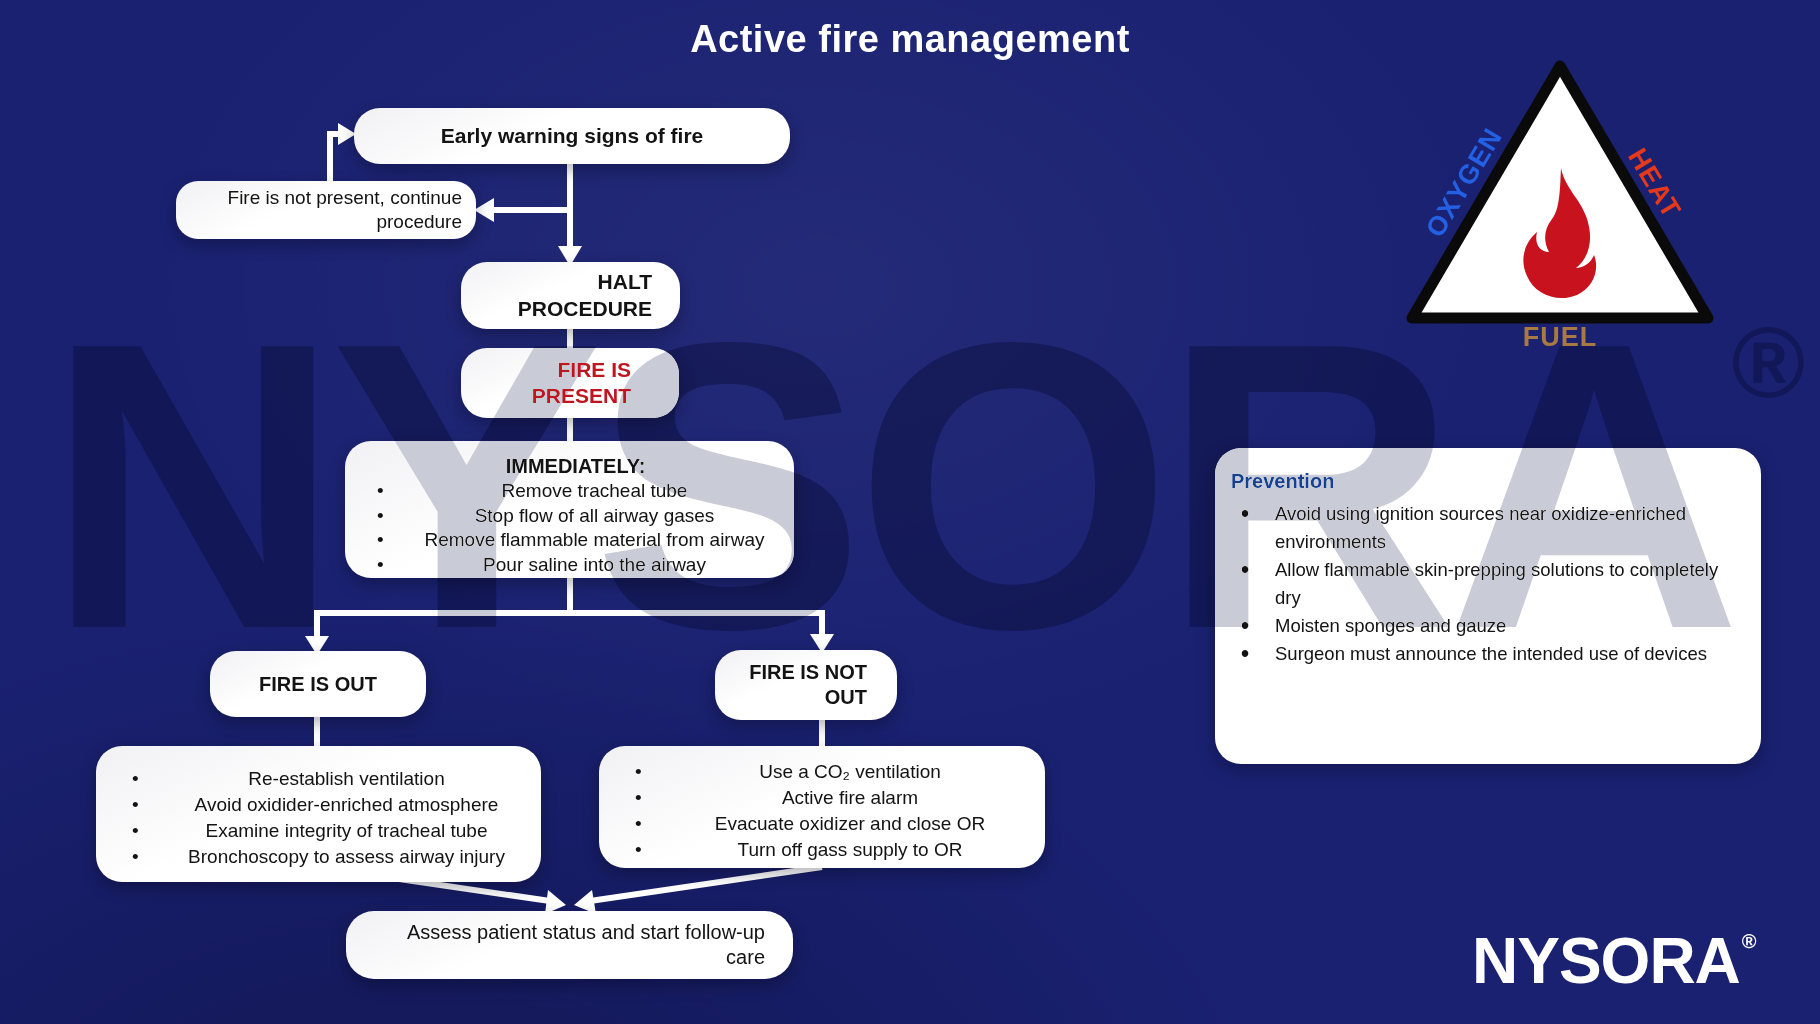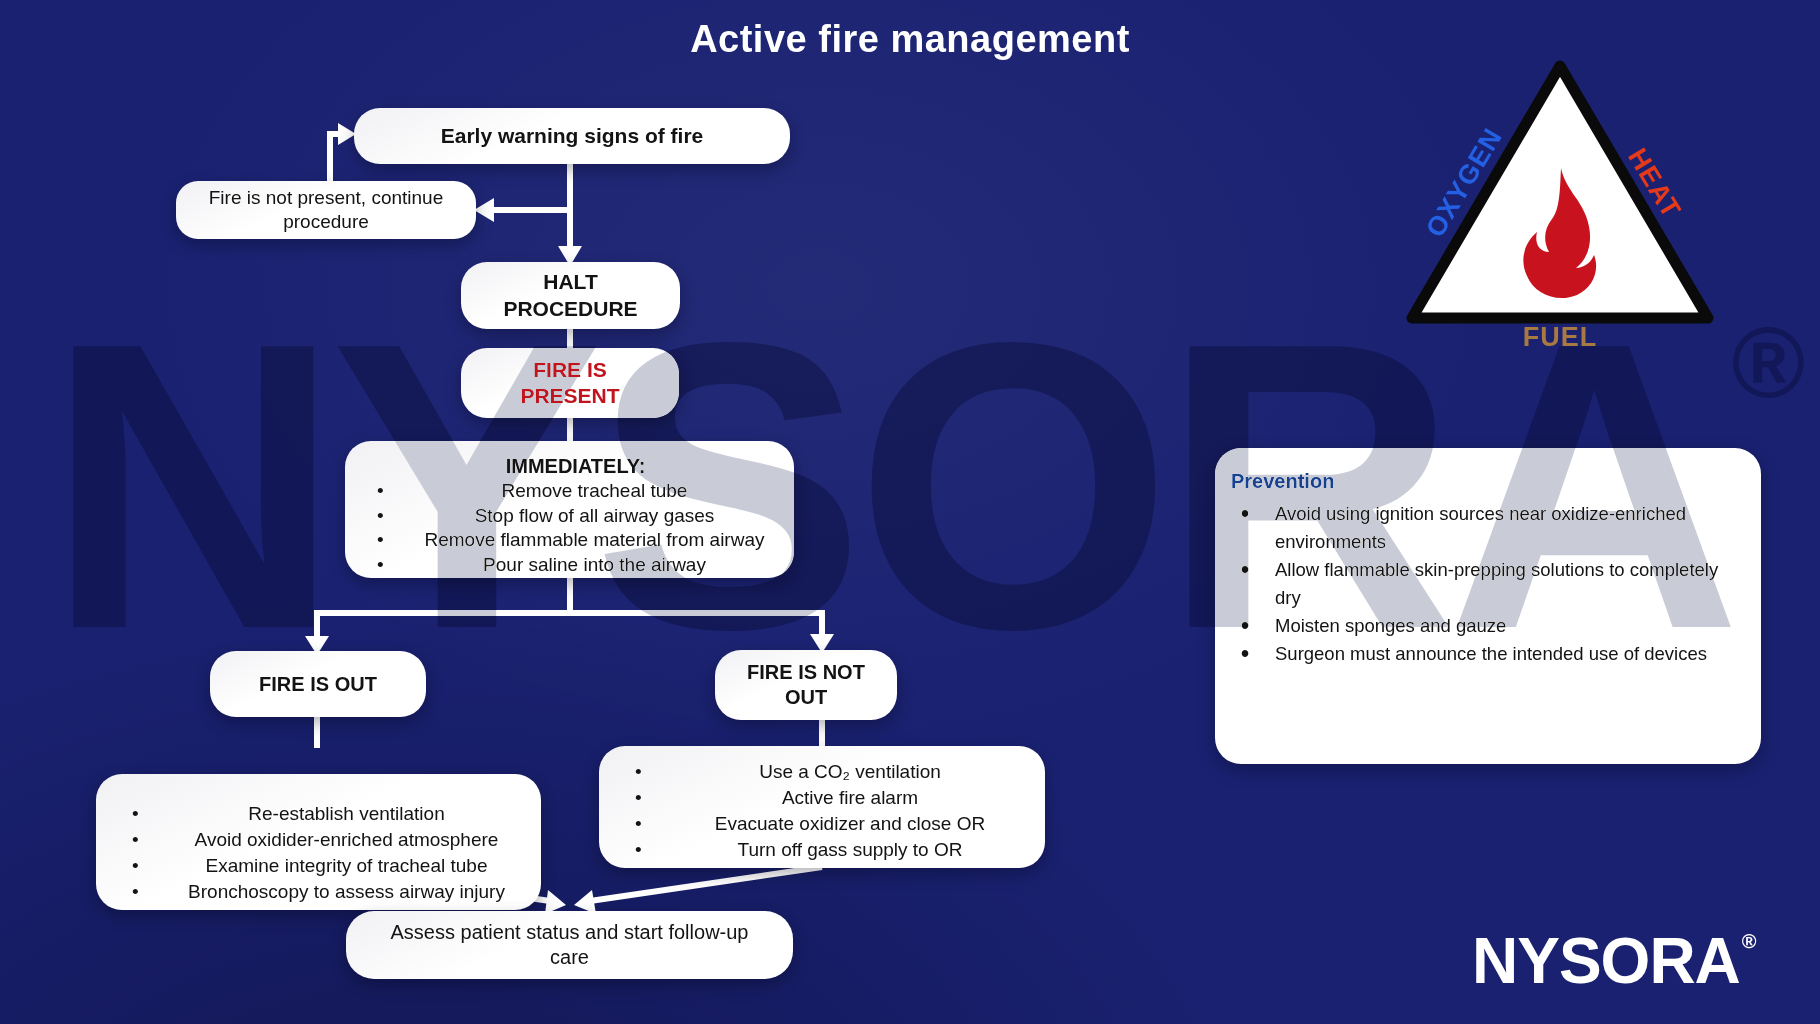--- a/index.html
+++ b/index.html
@@ -26,41 +26,41 @@
     color:#ffffff;font-size:38px;font-weight:800;letter-spacing:0.5px;z-index:3;
   }
   
   .connectors{position:absolute;left:0;top:0;z-index:1;}
   .connectors line,.connectors polyline{stroke:#ffffff;stroke-width:6;fill:none;}
   .connectors polygon{fill:#ffffff;stroke:none;}
   
   .node{
     position:absolute;z-index:2;background:linear-gradient(155deg,#f1f1f4 0%,#ffffff 42%);
     border-radius:26px;box-shadow:0 6px 16px rgba(0,0,12,0.30);
-    display:flex;align-items:center;justify-content:center;text-align:center;
+    display:flex;align-items:center;justify-content:center;text-align:right;
     color:#131313;font-size:20px;line-height:1.25;
   }
   .bold{font-weight:bold;}
   .red{color:#c0141f;}
   .nd-early{left:354px;top:108px;width:436px;height:56px;font-weight:bold;font-size:21px;}
   .nd-notpresent{left:176px;top:181px;width:300px;height:58px;font-size:19px;border-radius:22px;padding:0 14px;box-sizing:border-box;}
   .nd-halt{left:461px;top:262px;width:219px;height:67px;font-size:21px;padding:0 28px;box-sizing:border-box;}
   .nd-present{left:461px;top:348px;width:218px;height:70px;font-size:21px;padding:0 48px;box-sizing:border-box;}
   .nd-fireout{left:210px;top:651px;width:216px;height:66px;font-size:20px;}
   .nd-firenotout{left:715px;top:650px;width:182px;height:70px;font-size:20px;padding:0 30px;box-sizing:border-box;}
   .nd-assess{left:346px;top:911px;width:447px;height:68px;font-size:20px;padding:0 28px;box-sizing:border-box;border-radius:28px;}
   
   .listnode{
     position:absolute;z-index:2;background:linear-gradient(155deg,#f1f1f4 0%,#ffffff 45%);
     border-radius:26px;box-shadow:0 6px 16px rgba(0,0,12,0.30);
     color:#131313;text-align:center;box-sizing:border-box;
   }
   .nd-immediately{left:345px;top:441px;width:449px;height:137px;padding:12px 10px 0 22px;}
   .nd-immediately .list-title{font-weight:bold;font-size:20px;line-height:26px;}
-  .nd-outlist{left:96px;top:746px;width:445px;height:136px;padding:27px 8px 0 26px;margin-top:28px;}
+  .nd-outlist{left:96px;top:746px;width:445px;height:136px;padding:20px 8px 0 26px;}
   .nd-notoutlist{left:599px;top:746px;width:446px;height:122px;padding:13px 8px 0 26px;}
   .flowlist{list-style:none;margin:0;padding:0;font-size:19px;}
   .flowlist li{position:relative;padding-left:38px;line-height:24.5px;}
   .flowlist li::before{content:"\2022";position:absolute;left:10px;}
   .nd-outlist .flowlist li,.nd-notoutlist .flowlist li{line-height:26px;}
   
   .triangle-wrap{position:absolute;left:1398px;top:56px;width:320px;height:310px;z-index:2;}
   .tri-label{position:absolute;font-weight:800;font-size:27px;letter-spacing:1px;text-align:center;z-index:3;}
   .lbl-oxygen{left:6px;top:112px;width:120px;transform:rotate(-59deg);color:#2460e4;}
   .lbl-heat{left:196px;top:112px;width:120px;transform:rotate(59deg);color:#e5391c;}

